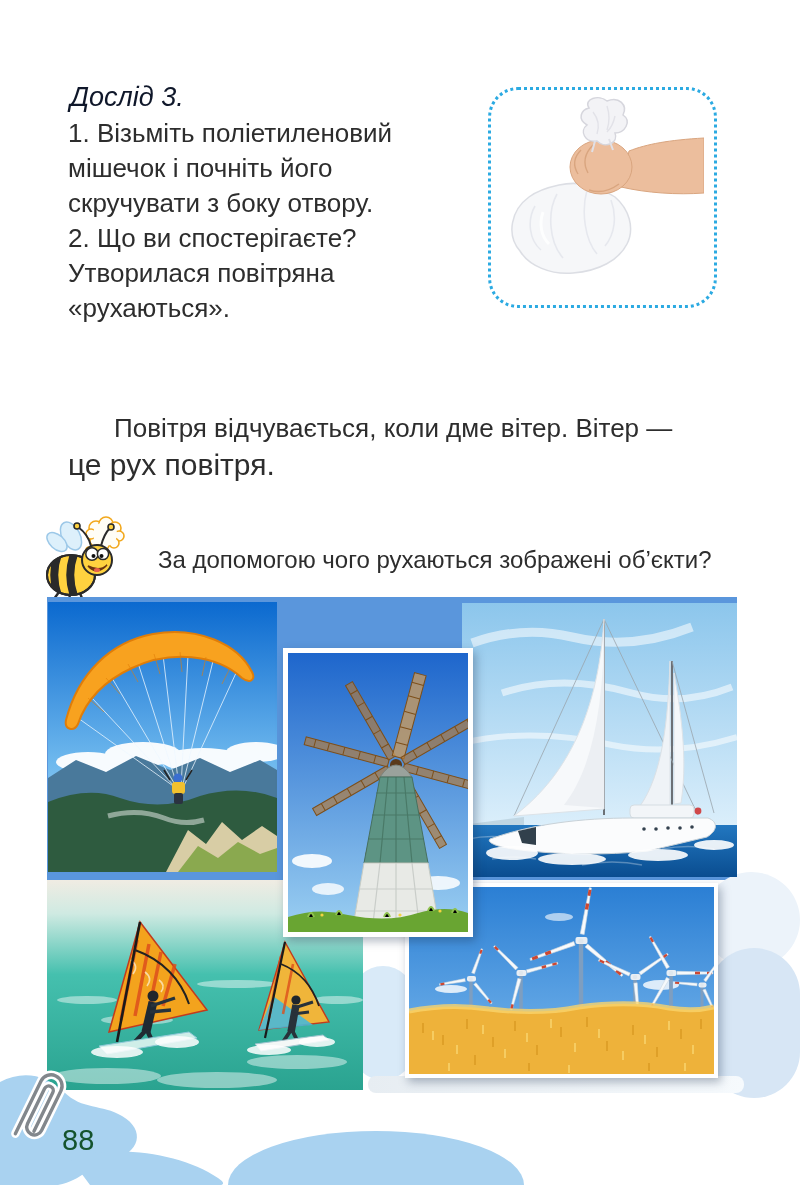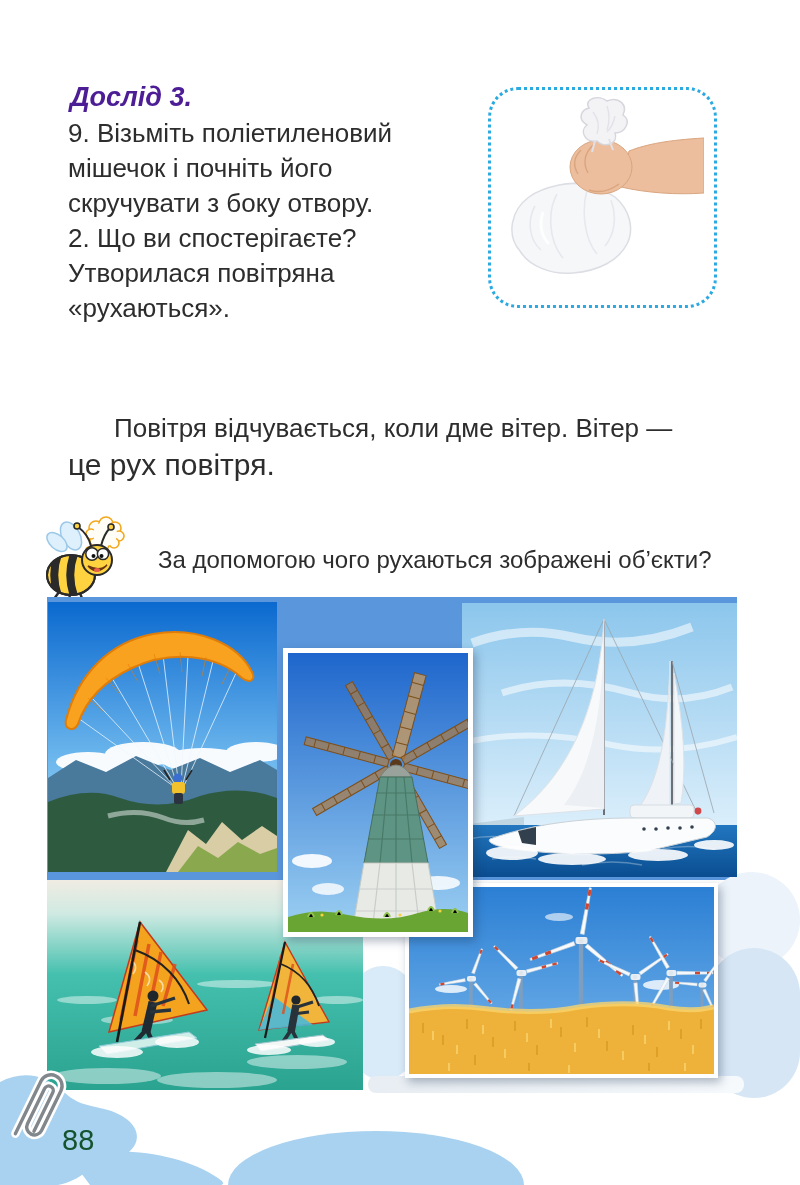--- a/index.html
+++ b/index.html
@@ -1,21 +1,21 @@
 <!DOCTYPE html>
 <html><head>
 <meta charset="utf-8">
 <style>
   html,body{margin:0;padding:0;background:#ffffff;}
   .page{position:relative;width:800px;height:1185px;background:#ffffff;overflow:hidden;
         font-family:"Liberation Sans","DejaVu Sans",sans-serif;color:#2d2d2d;}
   .abs{position:absolute;}
   .line{white-space:nowrap;}
 
-  .exp-title{left:70px;top:82px;font-size:27px;font-weight:bold;font-style:italic;color:#4c1d95;}
+  .exp-title{left:70px;top:82px;font-size:27px;font-weight:normal;font-style:italic;color:#0f172a;}
   .steps{left:68px;top:116px;font-size:26px;line-height:35px;}
   .conclusion{left:68px;top:321px;font-size:26px;white-space:nowrap;}
   .conclusion .ital{font-style:italic;}
   .para-l1{left:68px;top:413px;font-size:26px;padding-left:46px;}
   .para-l2{left:68px;top:448px;font-size:30px;}
   .question{left:158px;top:546px;font-size:24px;text-align:right;}
 
   .dotted-box{left:488px;top:87px;width:223px;height:215px;border:3px dotted #2BAAE2;border-radius:30px;background:#ffffff;}
   .dotted-box svg{position:absolute;left:6px;top:4px;}
 
@@ -33,21 +33,21 @@
                border-radius:50% 50% 0 0 / 100% 100% 0 0;}
   .page-num{left:62px;top:1124px;font-size:29px;color:#14532d;}
 </style>
 </head>
 <body>
 
 <div class="page">
 
   <div class="abs exp-title">Дослід 3.</div>
   <div class="abs steps">
-    <div class="line">9. Візьміть поліетиленовий</div>
+    <div class="line">1. Візьміть поліетиленовий</div>
     <div class="line">мішечок і почніть його</div>
     <div class="line">скручувати з боку отвору.</div>
     <div class="line">2. Що ви спостерігаєте?</div>
     <div class="line">Утворилася повітряна</div>
     <div class="line">«рухаються».</div>
   </div>
 
   <div class="abs dotted-box">
     <svg width="207" height="201" viewBox="0 0 207 201">
 

